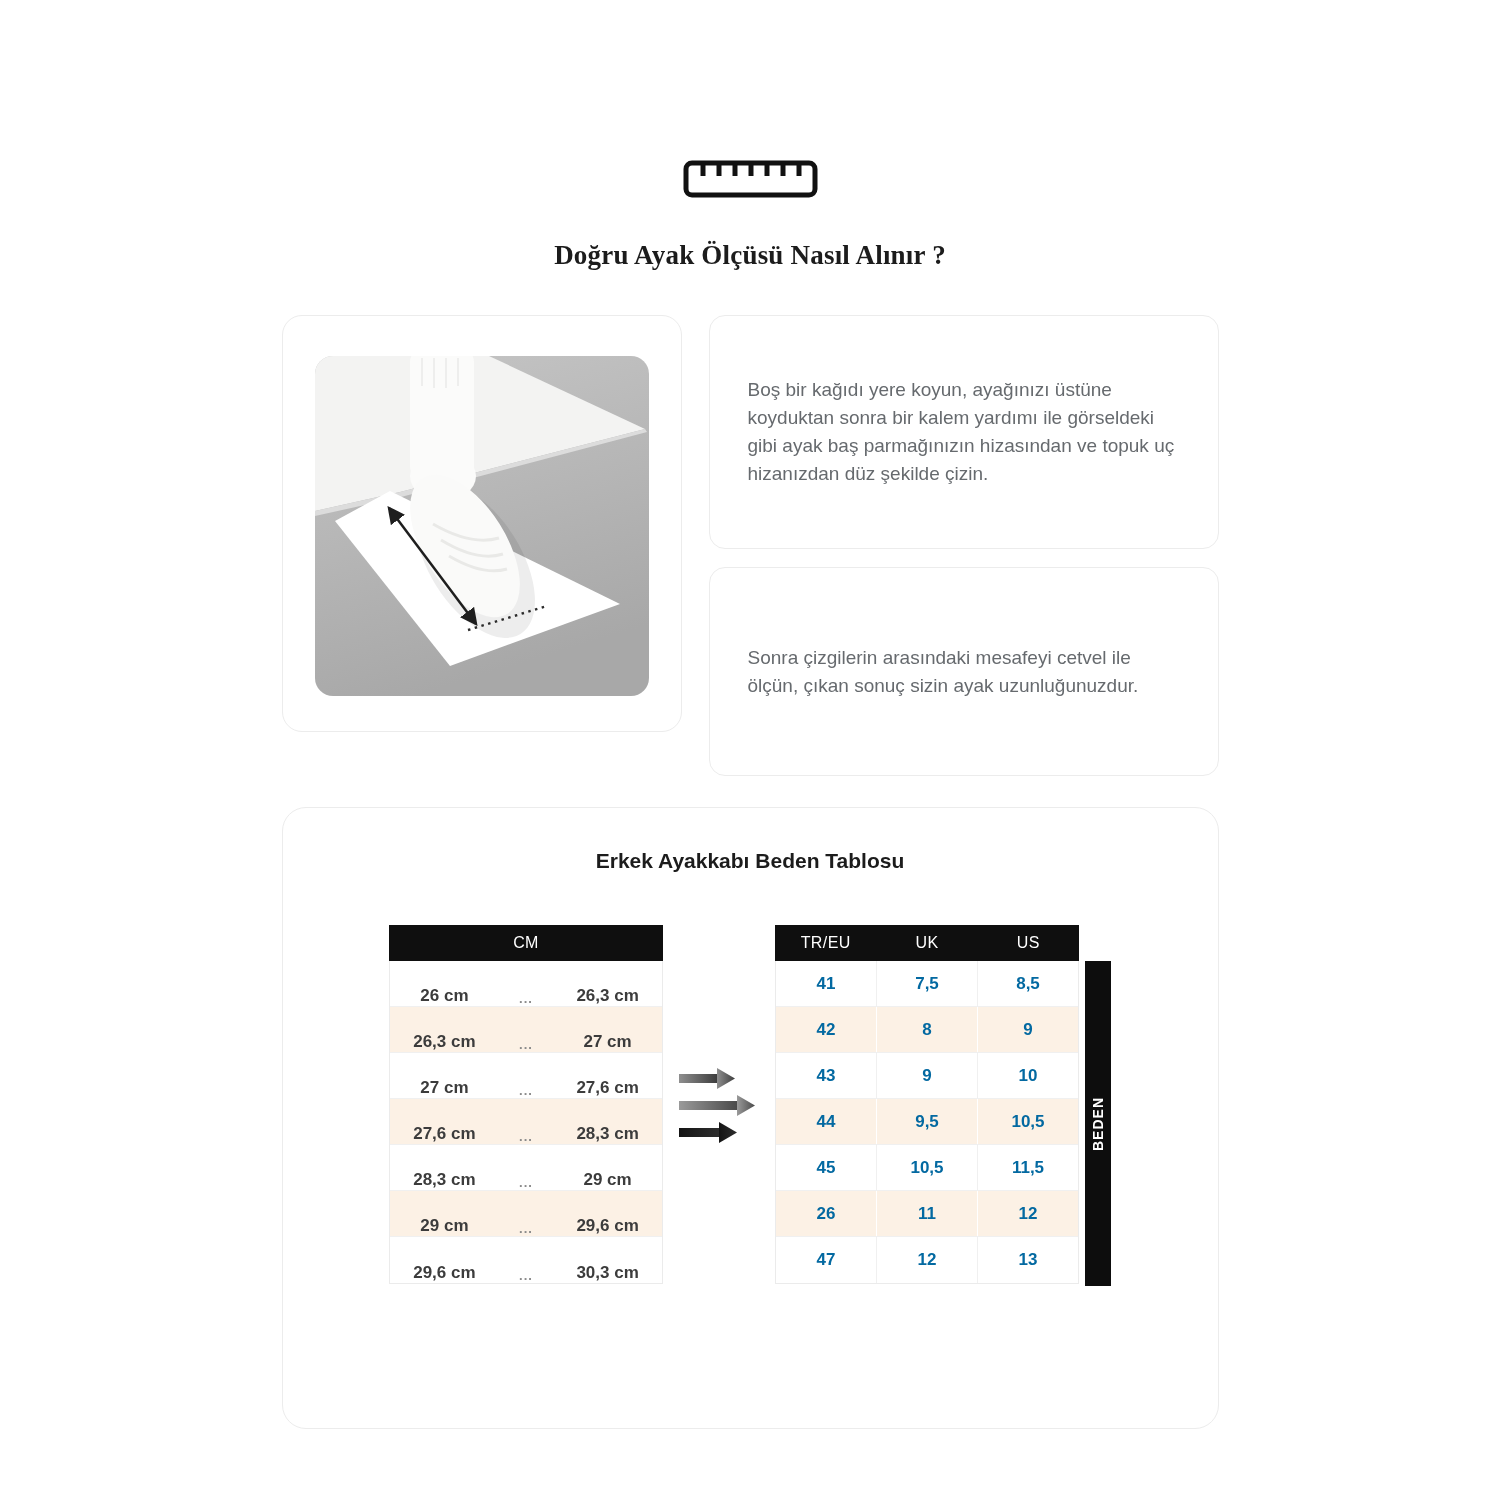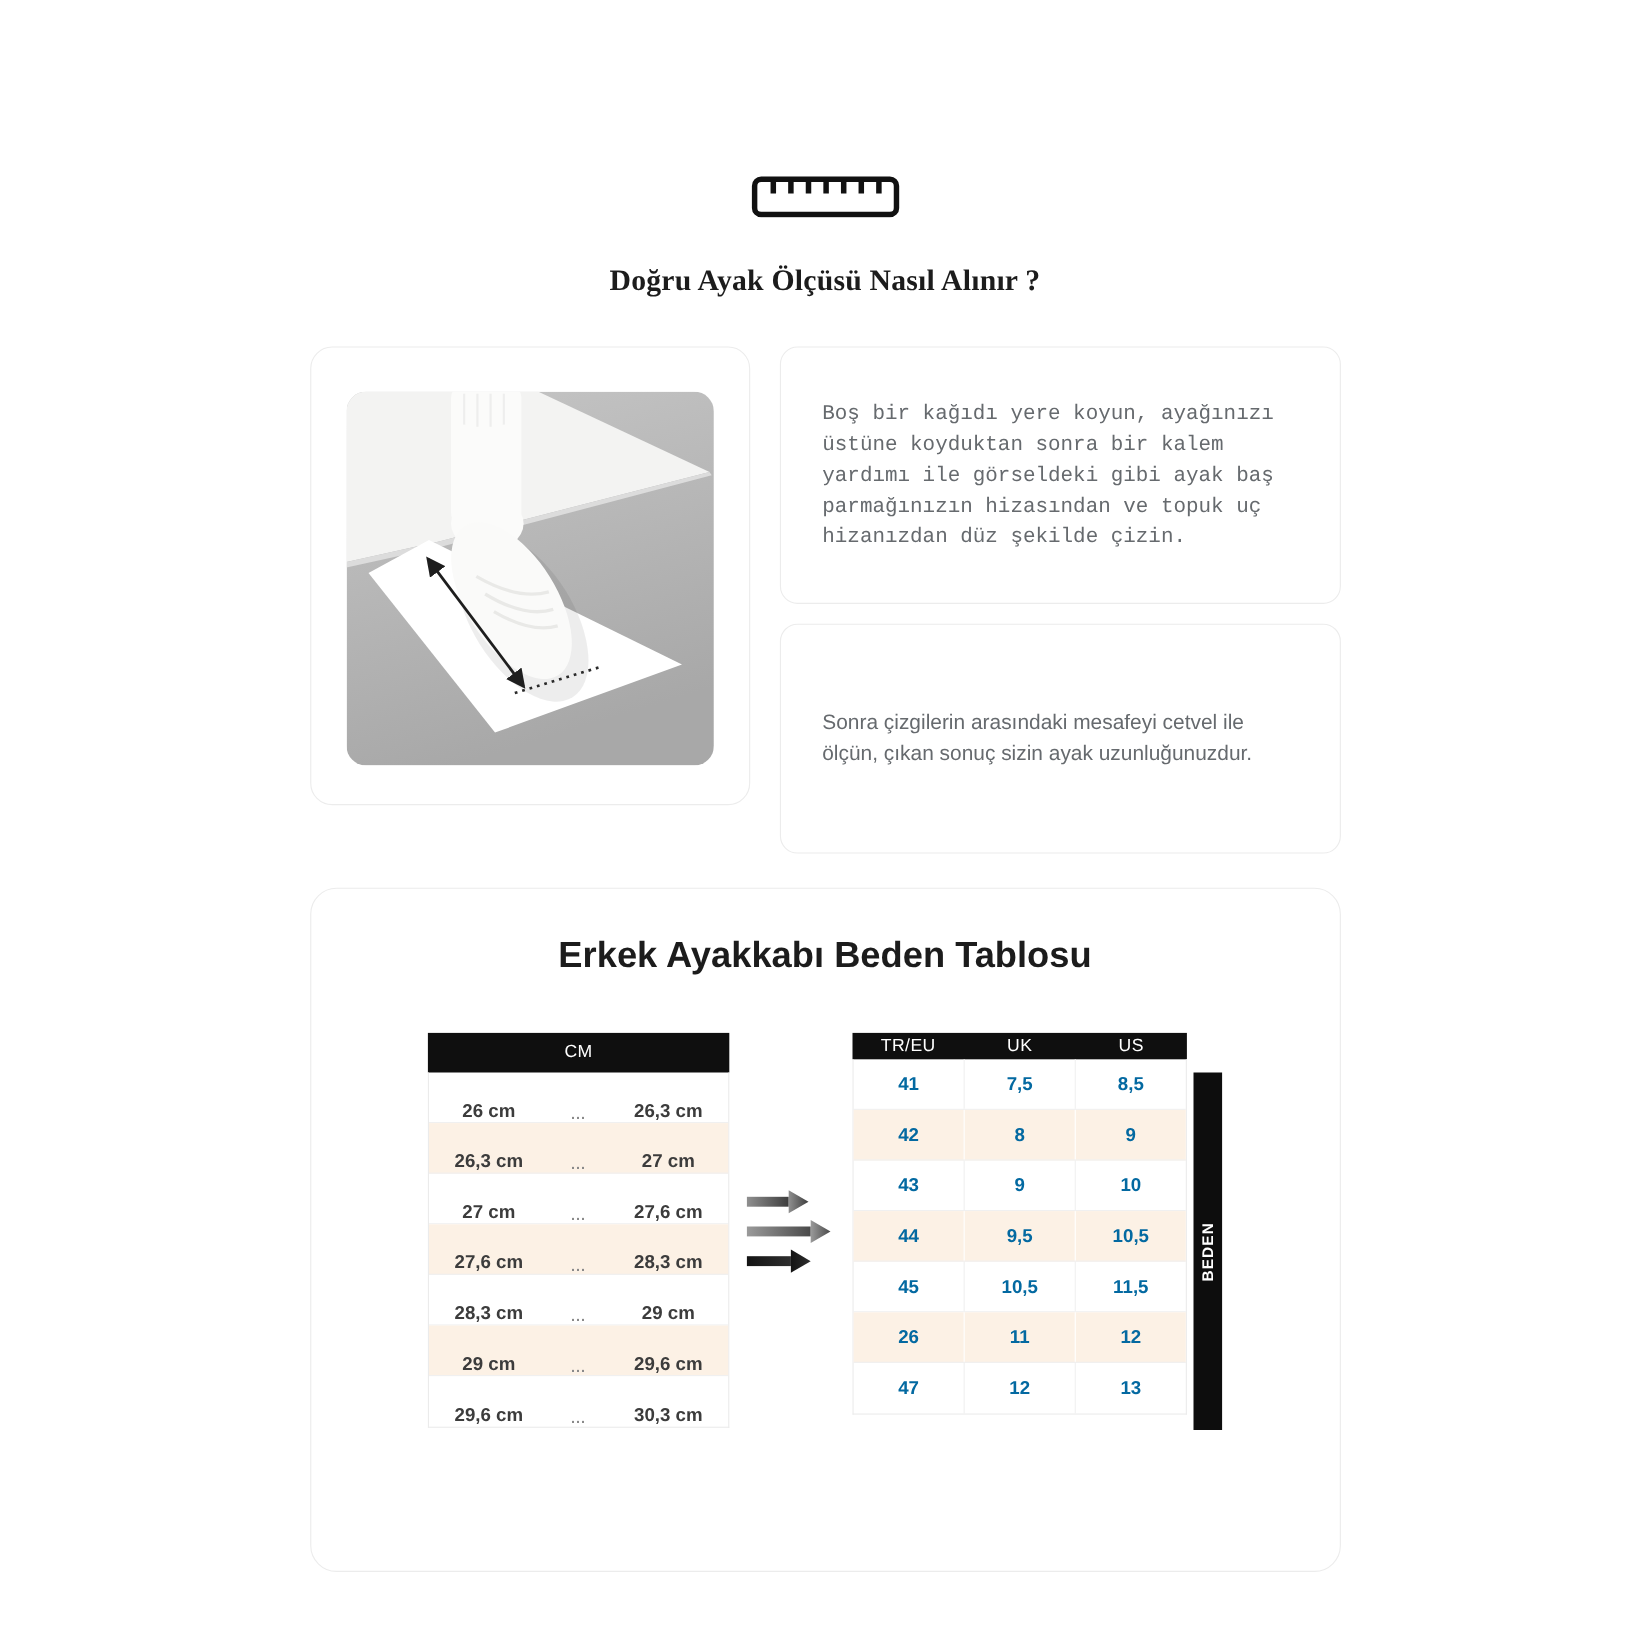--- a/index.html
+++ b/index.html
@@ -27,33 +27,33 @@
     border:1px solid #ececec; border-radius:20px;
     padding:40px 32px 0 32px;
   }
   .photo-frame { width:334px; height:340px; border-radius:18px; overflow:hidden; }
   .right-col { flex:1; display:flex; flex-direction:column; gap:18px; }
   .text-card {
     border:1px solid #ececec; border-radius:16px;
     display:flex; align-items:center;
     padding:20px 40px 20px 38px;
   }
-  .text-card.step1 { height:234px;font-family:Liberation Mono, monospace; }
+  .text-card.step1 { height:234px; }
   .text-card.step2 { height:209px; }
   .instruction-text {
     font-size:19px; line-height:28px; color:#666a6e; margin:0;
   }
 
   
   .size-card {
     border:1px solid #ececec; border-radius:24px;
     height:622px; padding-top:41px;
   }
   .section-title {
-    text-align:center; font-size:33px; font-weight:700; color:#1c1c1c;
+    text-align:center; font-size:21px; font-weight:700; color:#1c1c1c;
     margin:0 0 52px 0;
   }
   .tables-row { display:flex; justify-content:center; align-items:flex-start; }
 
   .table-header {
     background:#0f0f0f; color:#ffffff; height:36px;
     display:flex; align-items:center; justify-content:center;
     font-size:16px; font-weight:400; letter-spacing:0.4px;
   }
 
@@ -69,21 +69,21 @@
   .cm-row.alt { background:#fcf1e5; }
   .cm-from { width:40%; text-align:center; }
   .cm-dots { width:20%; text-align:center; color:#8a8a8a; font-size:13px; letter-spacing:1px; }
   .cm-to   { width:40%; text-align:center; }
 
   
   .arrows-wrap { align-self:center; margin:0 14px; width:84px; height:84px; }
 
   
   .size-table { width:304px; }
-  .size-header-row { display:flex; background:#0f0f0f; height:24px; }
+  .size-header-row { display:flex; background:#0f0f0f; height:36px; }
   .size-header-cell {
     flex:1; color:#fff; font-size:16px; letter-spacing:0.4px;
     display:flex; align-items:center; justify-content:center;
   }
   .size-body { border:1px solid #ebebeb; border-top:none; }
   .size-row { display:flex; height:46px; border-bottom:1px solid #f0f0f0; }
   .size-row:last-child { border-bottom:none; }
   .size-row.alt { background:#fcf1e5; }
   .size-cell {
     flex:1; display:flex; align-items:center; justify-content:center;

